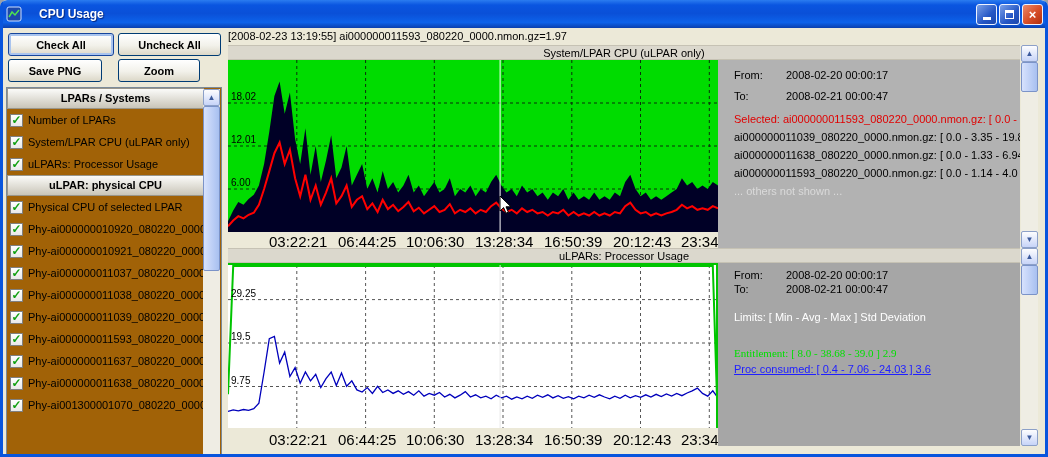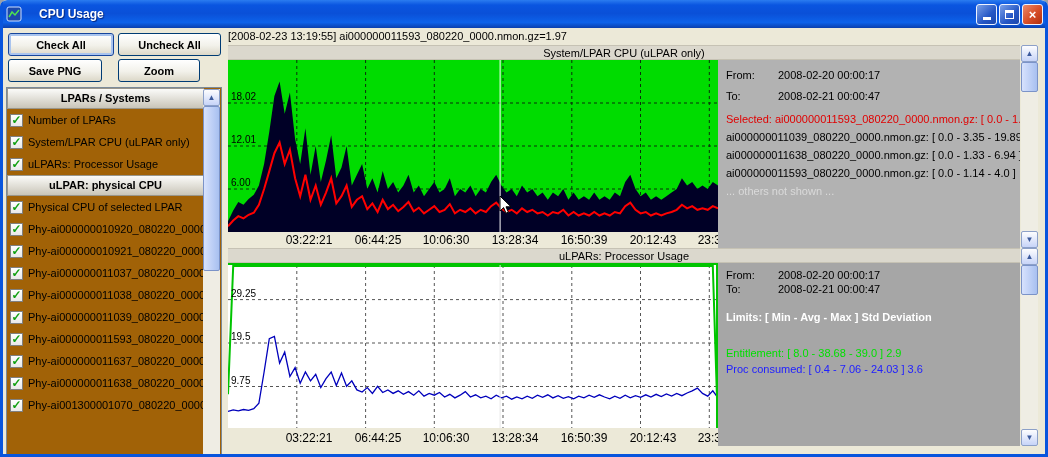--- a/index.html
+++ b/index.html
@@ -48,23 +48,23 @@
   .sb-corner { position:absolute; right:1px; bottom:1px; width:17px; height:17px; background:#ECE9D8; }
 
   
   .status-line { position:absolute; left:228px; top:30px; width:700px; height:14px; font-size:11px; color:#000; white-space:nowrap; }
   .pane-title { position:absolute; left:228px; width:792px; height:15px; background:#DBD8CD;
     border-top:1px solid #c6c2b4; border-bottom:1px solid #c6c2b4; font-size:11px; line-height:14px; text-align:center; color:#000; }
   .plot { position:absolute; left:228px; display:block; }
   .plot-top { top:60px; background:#00DC00; }
   .plot-bot { top:263px; background:#ffffff; border-top:2px solid #00C400; border-right:2px solid #00C400; }
   .xlabels { position:absolute; left:228px; width:520px; height:16px; overflow:visible; }
-  .xlabels span { position:absolute; width:56px; text-align:center; font-size:12px; color:#000; white-space:nowrap;margin-left:12px; }
-
-  .info { position:absolute; left:718px; width:302px; font-size:11px; padding:5px 8px; overflow:hidden; white-space:nowrap; color:#000; }
+  .xlabels span { position:absolute; width:56px; text-align:center; font-size:15px; color:#000; white-space:nowrap; }
+
+  .info { position:absolute; left:718px; width:302px; font-size:11px; padding:5px 16px; overflow:hidden; white-space:nowrap; color:#000; }
   .info-top { top:60px; height:188px; background:#B2B2B2; }
   .info-bot { top:263px; height:183px; background:#A6A6A6; }
   .info-row { display:flex; }
   .info-row .lbl { width:52px; flex:0 0 auto; }
   .info-top .info-row { line-height:21px; }
   .info-bot .info-row { line-height:14px; }
   .info-top .info-limits { margin-top:8px; }
   .info-bot .info-limits { margin-top:15px; }
   .info-top .info-line { margin-top:6px; }
   .info-bot .info-line { margin-top:4px; }
@@ -252,23 +252,23 @@
     </div>
   <div class="info info-bot" id="info1" style="background: rgb(166, 166, 166);">
       <div class="info-row">
         <span class="lbl">From:</span>
         <span>2008-02-20 00:00:17</span>
       </div>
       <div class="info-row">
         <span class="lbl">To:</span>
         <span>2008-02-21 00:00:47</span>
       </div>
-      <div class="info-limits" style="color: rgb(255, 255, 255); font-weight: bold;">Limits: [ Min - Avg - Max ] Std Deviation</div>
-      <div class="info-line first" style="color: rgb(0, 224, 0);">Entitlement: [ 8.0 - 38.68 - 39.0 ] 2.9</div>
-      <div class="info-line" style="color: rgb(32, 32, 255);">Proc consumed: [ 0.4 - 7.06 - 24.03 ] 3.6</div>
+      <div class="info-limits" style="color: rgb(255, 255, 255);">Limits: [ Min - Avg - Max ] Std Deviation</div>
+      <div class="info-line first" style="color: rgb(0, 224, 0); font-family: Liberation Serif, serif;">Entitlement: [ 8.0 - 38.68 - 39.0 ] 2.9</div>
+      <div class="info-line" style="color: rgb(32, 32, 255); text-decoration: underline;">Proc consumed: [ 0.4 - 7.06 - 24.03 ] 3.6</div>
     </div>
   <div class="sb" style="left:1021px;top:248px;width:17px;height:198px">
     <span class="sb-btn" style="top:0;left:0">▲</span>
     <span class="sb-thumb" style="top:17px;left:0;width:17px;height:30px"></span>
     <span class="sb-btn" style="bottom:0;left:0">▼</span>
   </div>
 
   <svg class="cursor-svg" width="14" height="20" viewBox="0 0 14 20">
     <path d="M1,1 L1,16 L4.6,12.6 L7,18.2 L9.4,17.2 L7,11.8 L12,11.8 Z" fill="#ffffff" stroke="#000000" stroke-width="1"></path>
   </svg>

